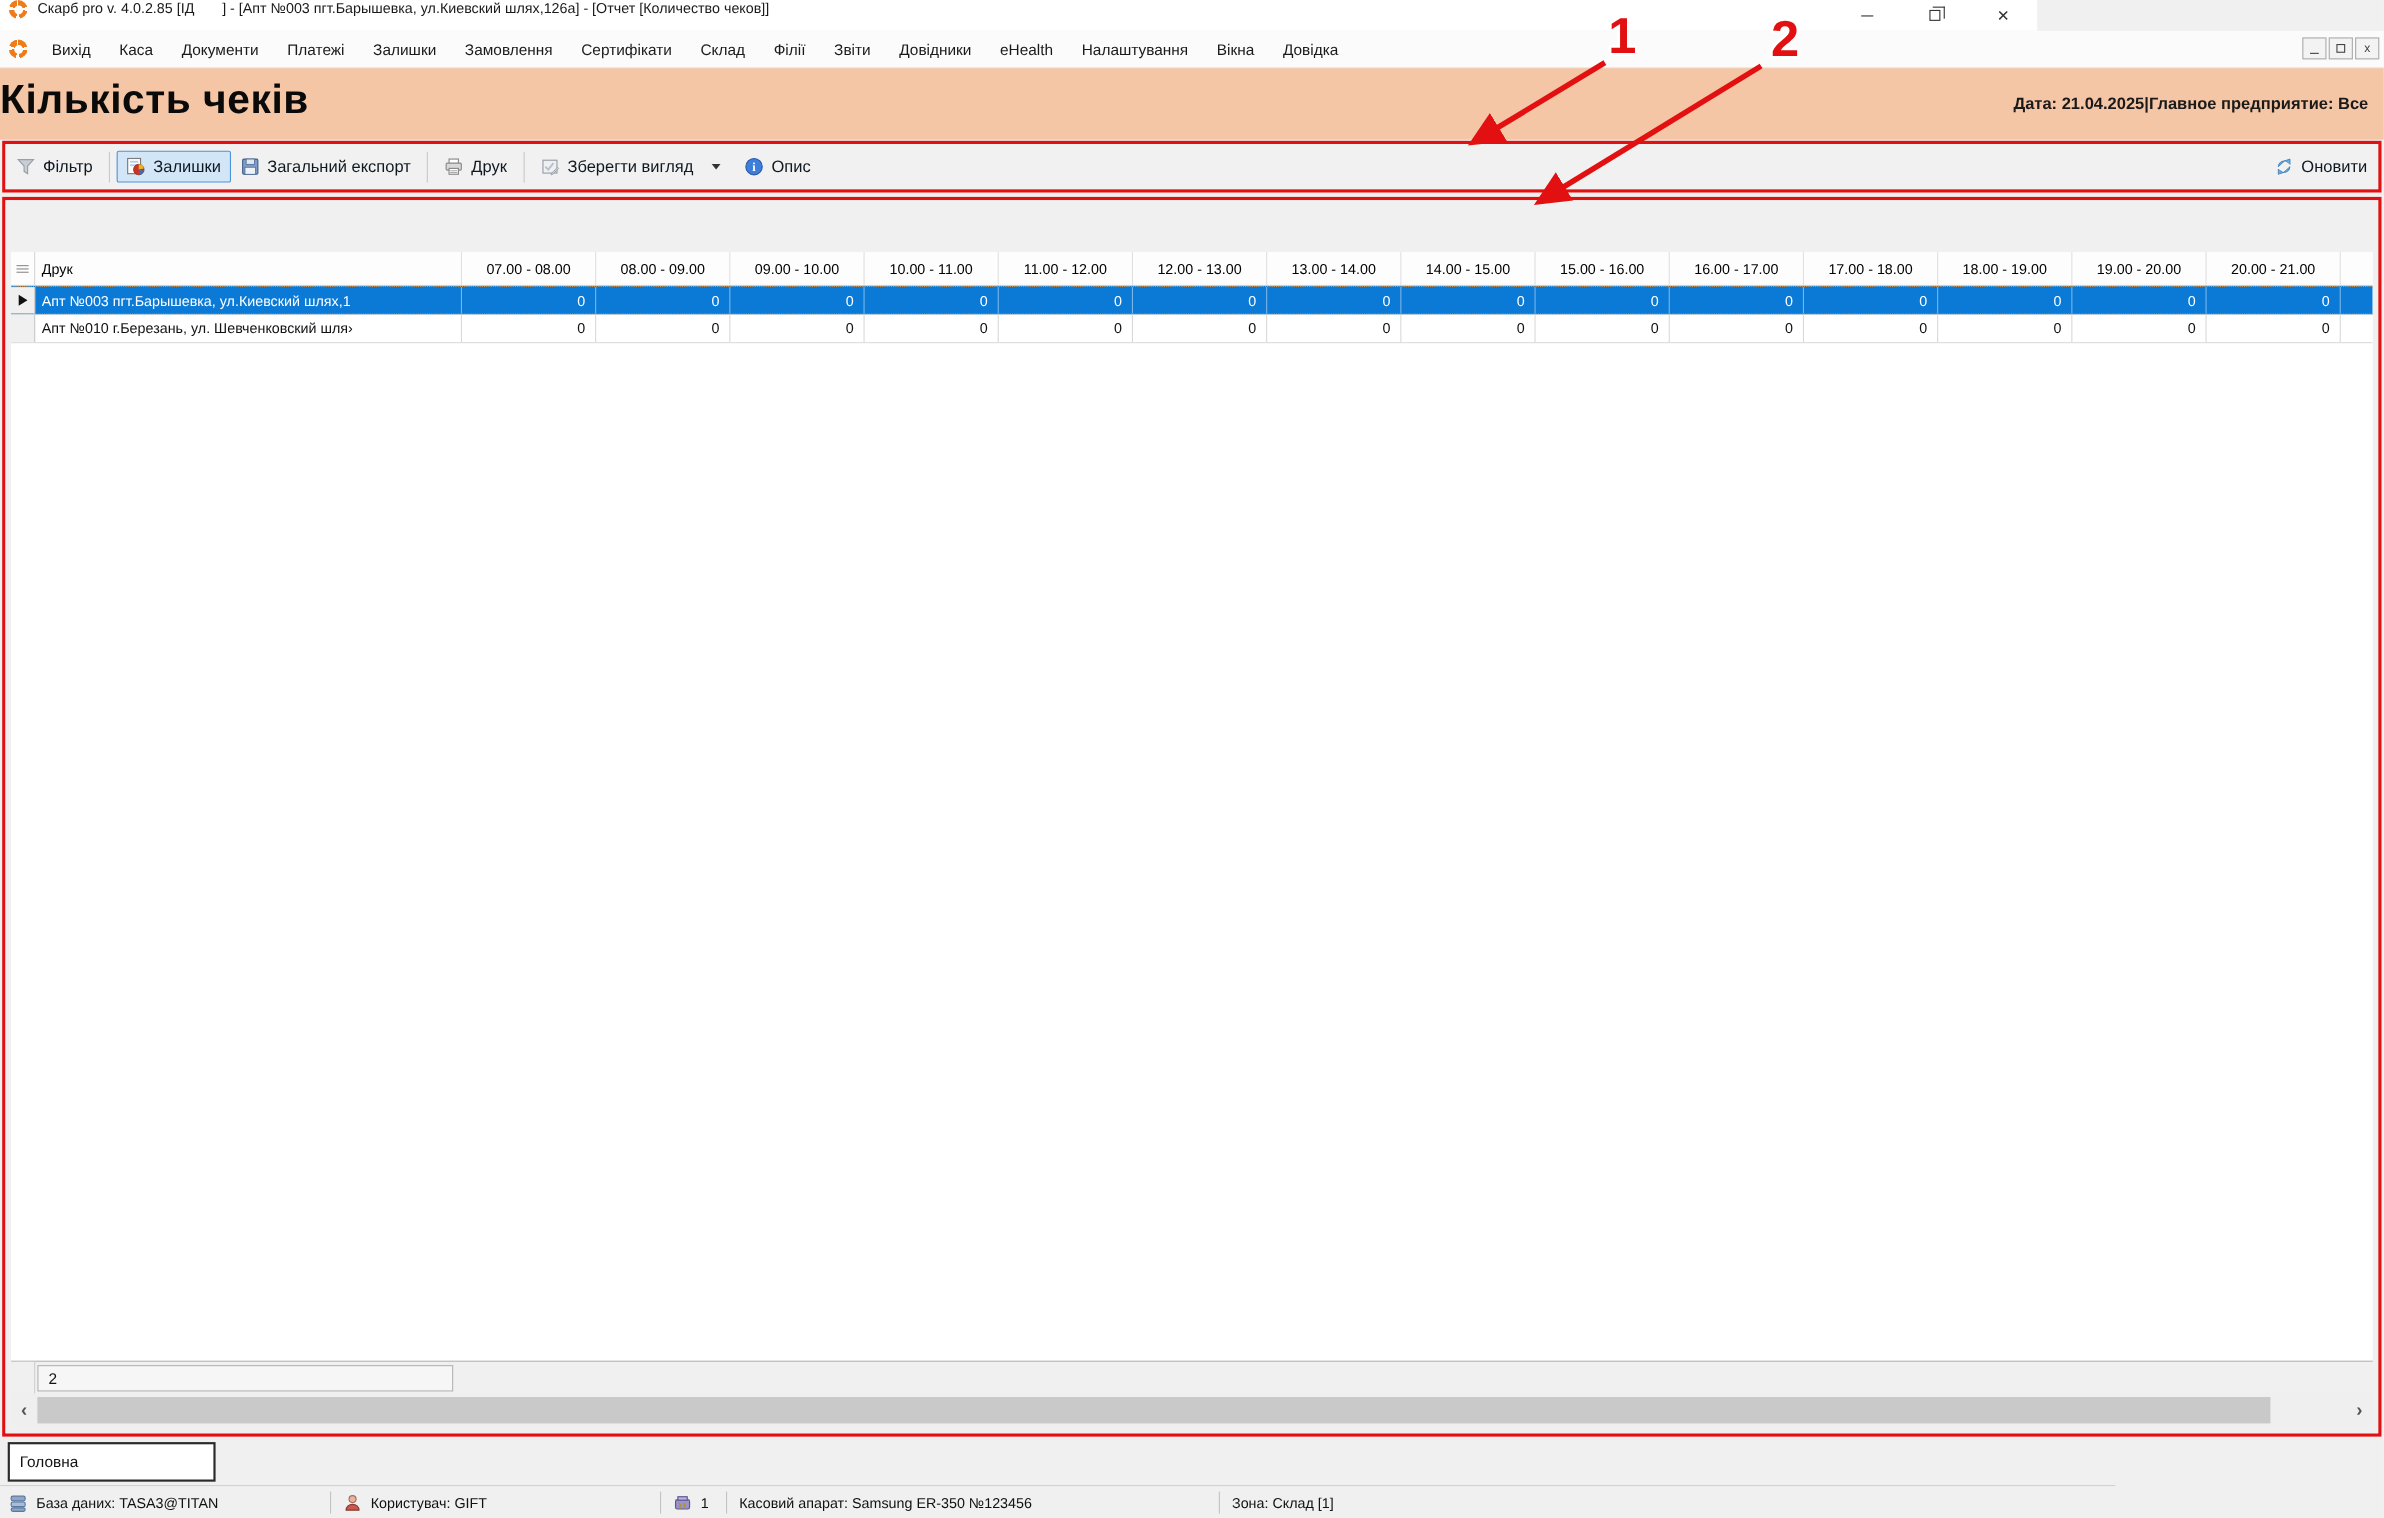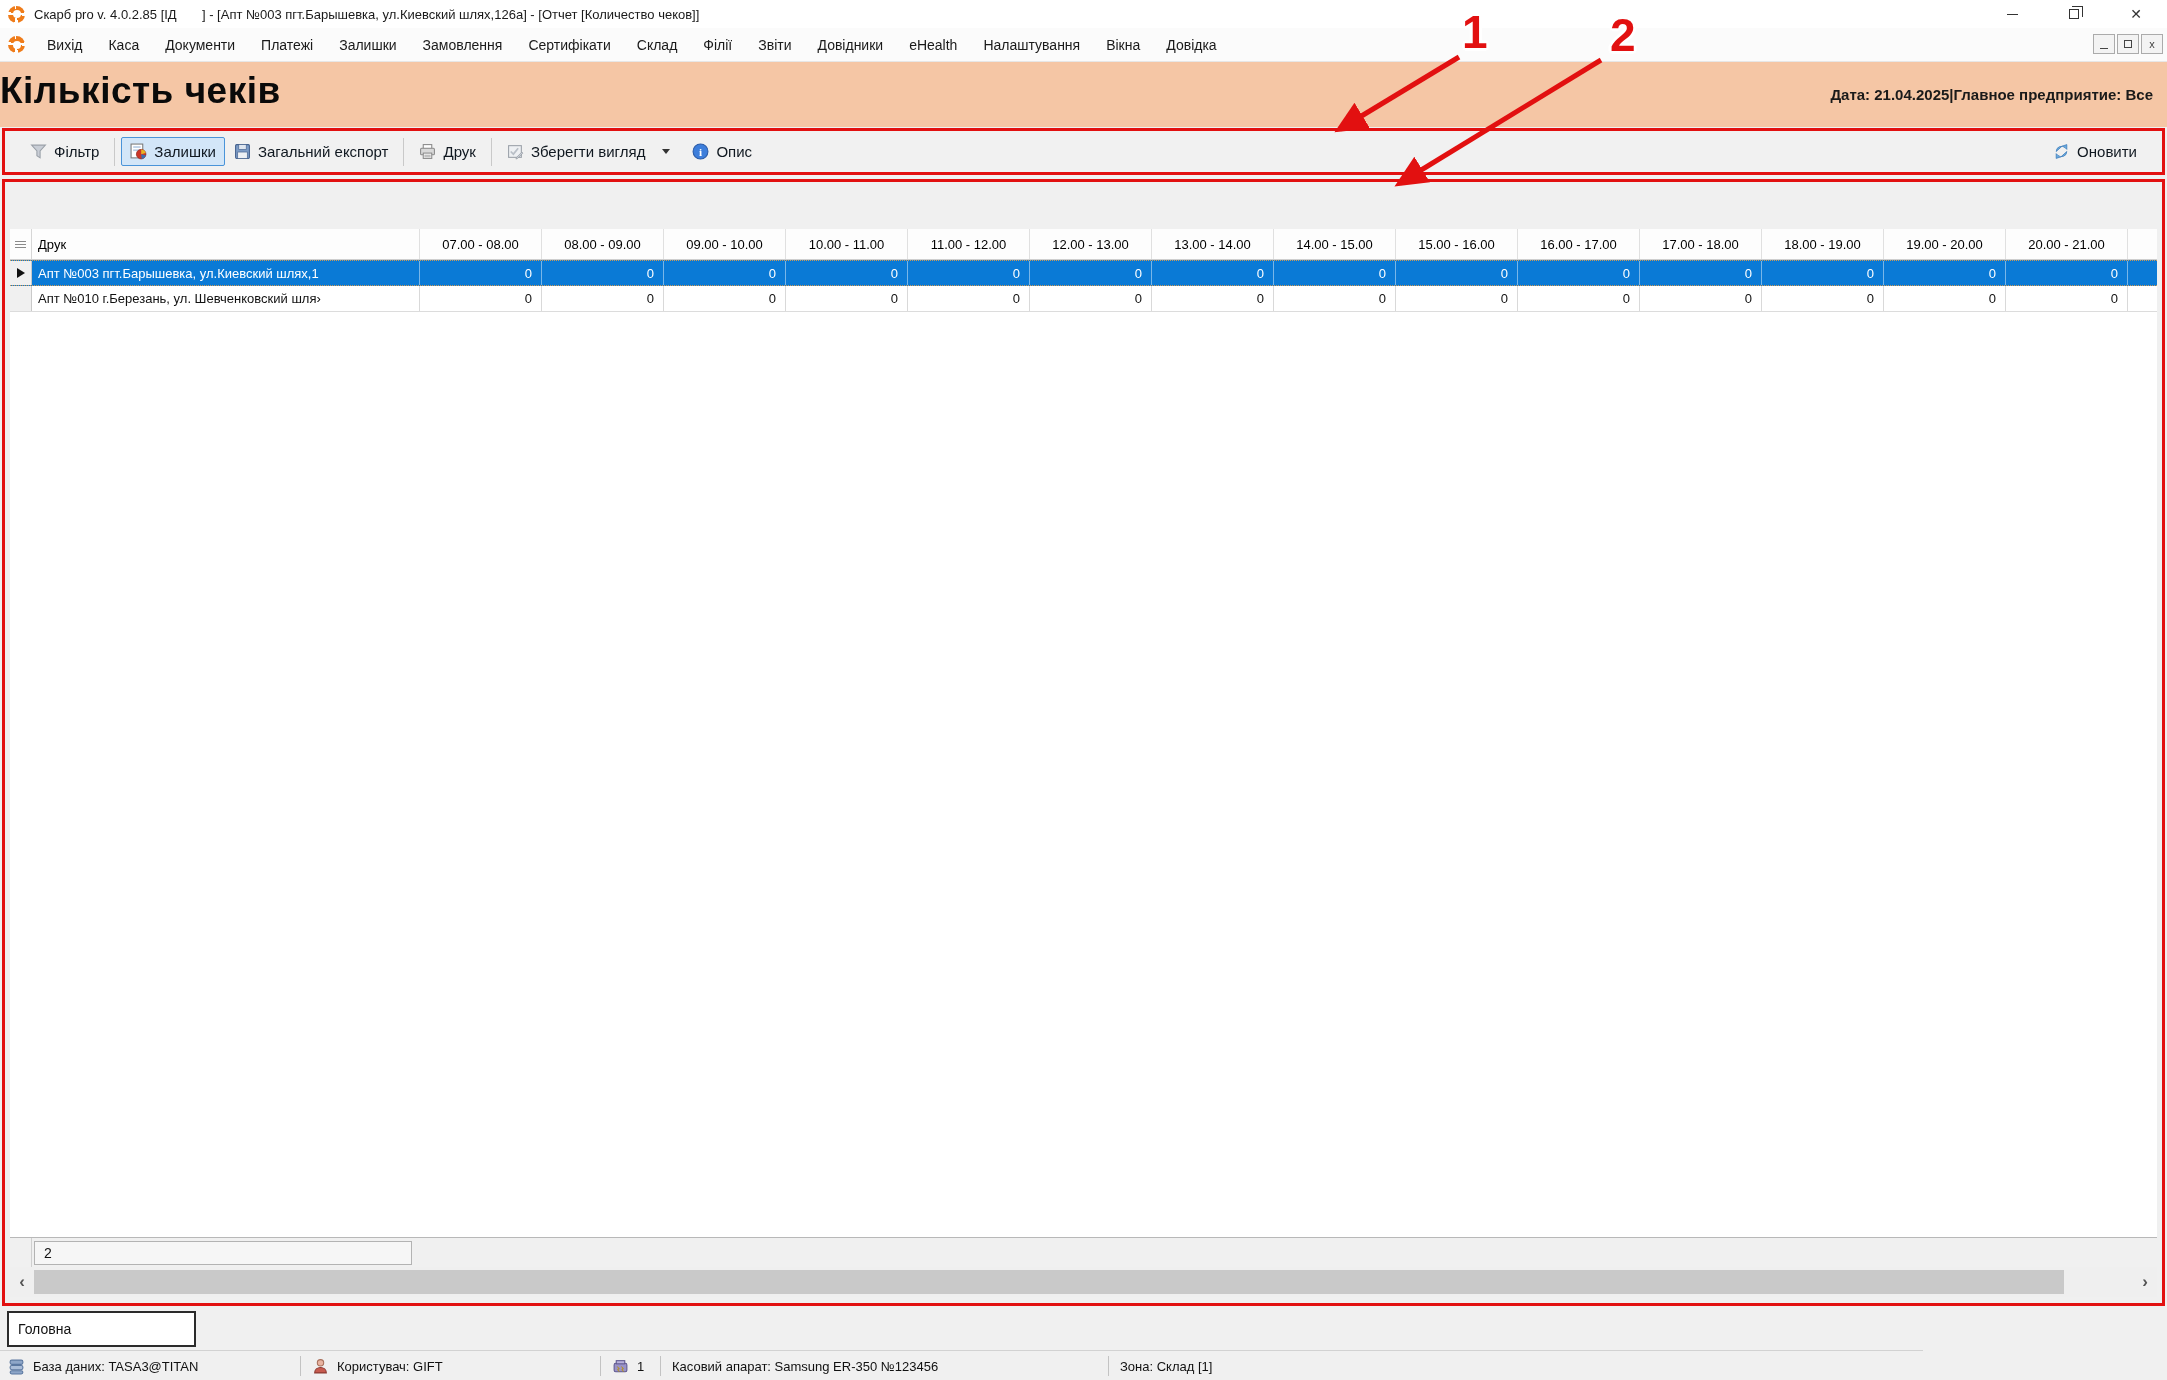--- a/index.html
+++ b/index.html
@@ -1,21 +1,21 @@
 <!DOCTYPE html>
 <html><head>
 <meta charset="utf-8">
 <style>
   * { margin:0; padding:0; box-sizing:border-box; }
   html,body { width:2167px; height:1380px; overflow:hidden; background:#f0f0f0;
               font-family:"Liberation Sans", sans-serif; color:#111; }
 
   
-  #titlebar { position:absolute; left:0; top:0; width:2167px; height:28px; background:#ffffff;
-              display:flex; align-items:center; }
+  #titlebar { position:absolute; left:0; top:0; width:1852px; height:28px; background:#ffffff;
+              display:flex; }
   .app-logo { width:17px; height:17px; border-radius:50%; margin:0 9px 0 8px; flex:0 0 auto;
     background:conic-gradient(#ef7c1a 0 75deg,#fff 75deg 100deg,#ef7c1a 100deg 170deg,#fff 170deg 195deg,#ef7c1a 195deg 265deg,#fff 265deg 290deg,#ef7c1a 290deg 350deg,#fff 350deg 360deg);
     position:relative; }
   .app-logo::after { content:""; position:absolute; left:4.5px; top:4.5px; width:8px; height:8px;
     border-radius:50%; background:#fff; }
   #window-title { font-size:13px; white-space:pre; color:#1a1a1a; }
   .win-controls { position:absolute; right:0; top:0; height:28px; display:flex; }
   .win-btn { width:62px; height:28px; display:flex; align-items:center; justify-content:center; }
   .glyph-min { width:11px; height:1px; background:#333; }
   .glyph-restore { width:10px; height:10px; border:1px solid #333; position:relative; background:#fff; }
@@ -40,21 +40,21 @@
   #page-title { position:absolute; left:0; top:8px; font-size:37px; font-weight:bold; color:#0a0a0a; letter-spacing:0.5px; }
   #page-info  { position:absolute; right:14px; top:24px; font-size:15px; font-weight:bold; color:#1a1a1a; }
 
   
   .red-box { position:absolute; border:3px solid #e21010; }
   #red-box-1 { left:2px;  top:128px; width:2163px; height:47px; }
   #red-box-2 { left:2px;  top:179px; width:2163px; height:1127px; }
 
   
   #toolbar { position:absolute; left:0; top:0; right:0; bottom:0; background:#f1f1f1;
-             display:flex; align-items:center; padding:0 16px; }
+             display:flex; align-items:center; padding:0 1px; }
   .tb-btn { display:flex; align-items:center; gap:7px; font-size:15px; color:#101820;
             padding:5px 8px; border:1px solid transparent; border-radius:2px; cursor:default; }
   .tb-btn.active { background:#d3e6f8; border:1px solid #4a94d9; }
   .tb-sep { width:1px; height:28px; background:#c9c9c9; margin:0 6px; }
   .tb-caret { width:0; height:0; border-left:4px solid transparent; border-right:4px solid transparent;
               border-top:5px solid #333; margin:0 4px 0 10px; }
   .tb-right { margin-left:auto; display:flex; align-items:center; }
   .icon16 { width:17px; height:17px; flex:0 0 auto; }
 
   

